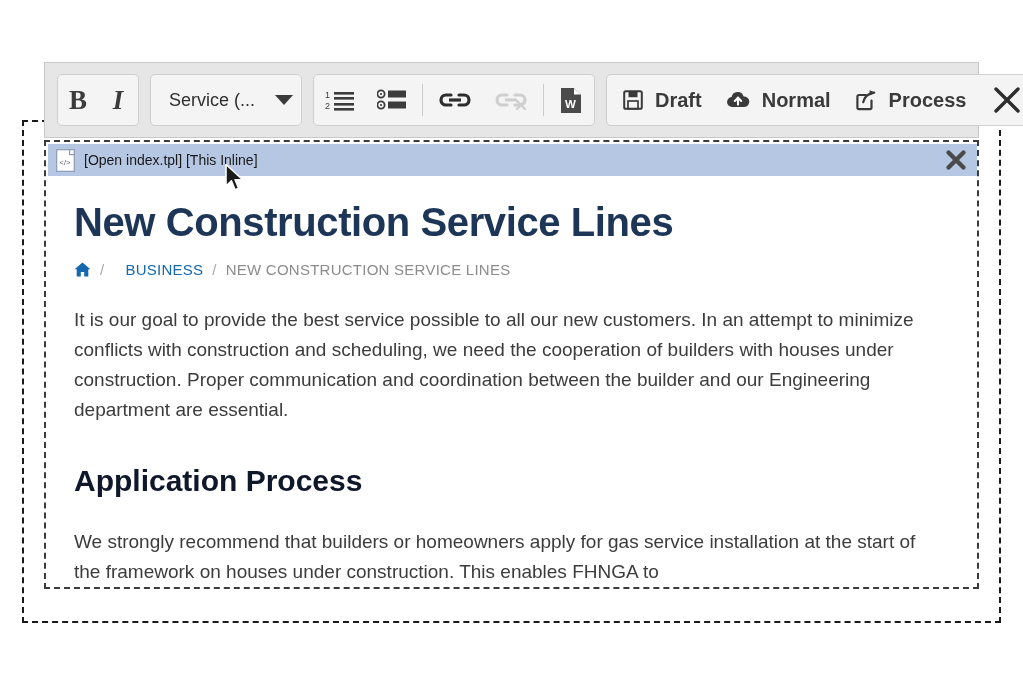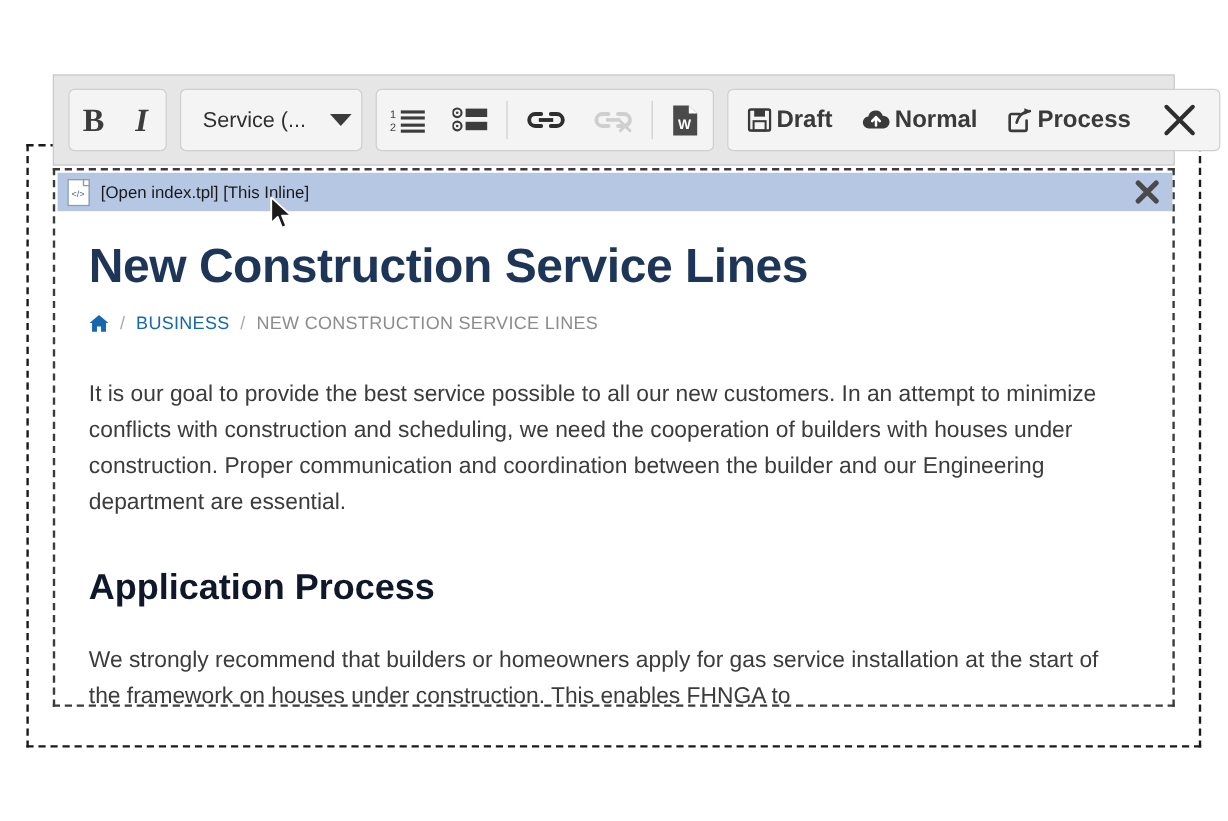--- a/index.html
+++ b/index.html
@@ -111,21 +111,21 @@
 
   .tbtn svg { display: block; }
 
   .tbtn.disabled { opacity: .35; cursor: default; }
 
   
   .act-group { padding: 0 4px; }
   .act {
     display: flex;
     align-items: center;
-    gap: 4px;
+    gap: 12px;
     height: 46px;
     padding: 0 12px;
     font-size: 20px;
     font-weight: 700;
     color: #3a3a3a;
     cursor: pointer;
     white-space: nowrap;
   }
 
   .closebtn {
@@ -189,25 +189,25 @@
   .breadcrumb {
     margin-top: 16px;
     display: flex;
     align-items: center;
     gap: 9px;
     font-size: 15px;
     letter-spacing: .25px;
   }
   .bc-home { color: #1567ae; display: flex; align-items: center; }
   .bc-sep { color: #a9a9a9; }
-  .bc-link { color: #1567ae; cursor: pointer; }
+  .bc-link { color: #1567ae; cursor: pointer; margin-left: 12px; }
   .bc-current { color: #8c8c8c; }
 
   .para {
-    margin-top: 36px;
+    margin-top: 27px;
     font-size: 19px;
     line-height: 30px;
     color: #3c3c3c;
     max-width: 855px;
   }
 
   .section-heading {
     margin-top: 38px;
     font-size: 30px;
     font-weight: 700;

